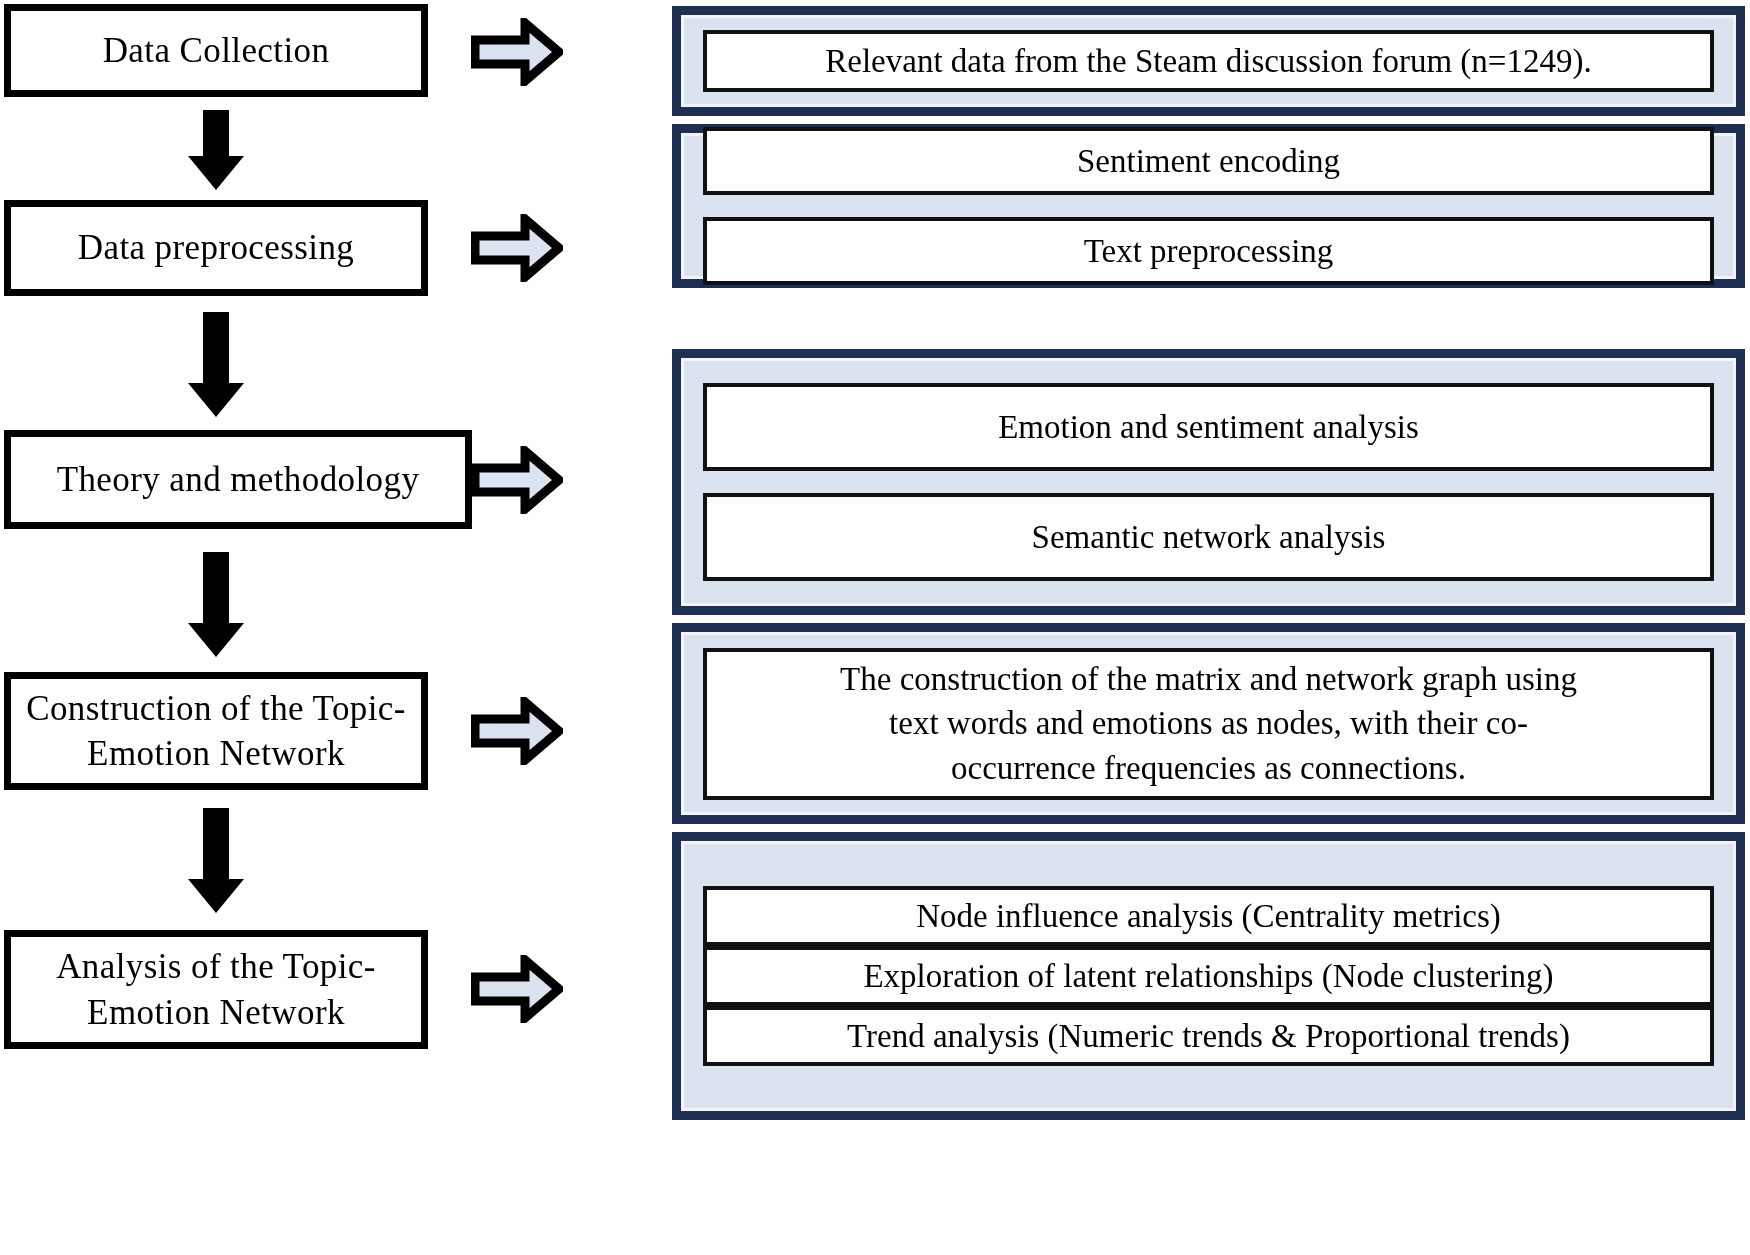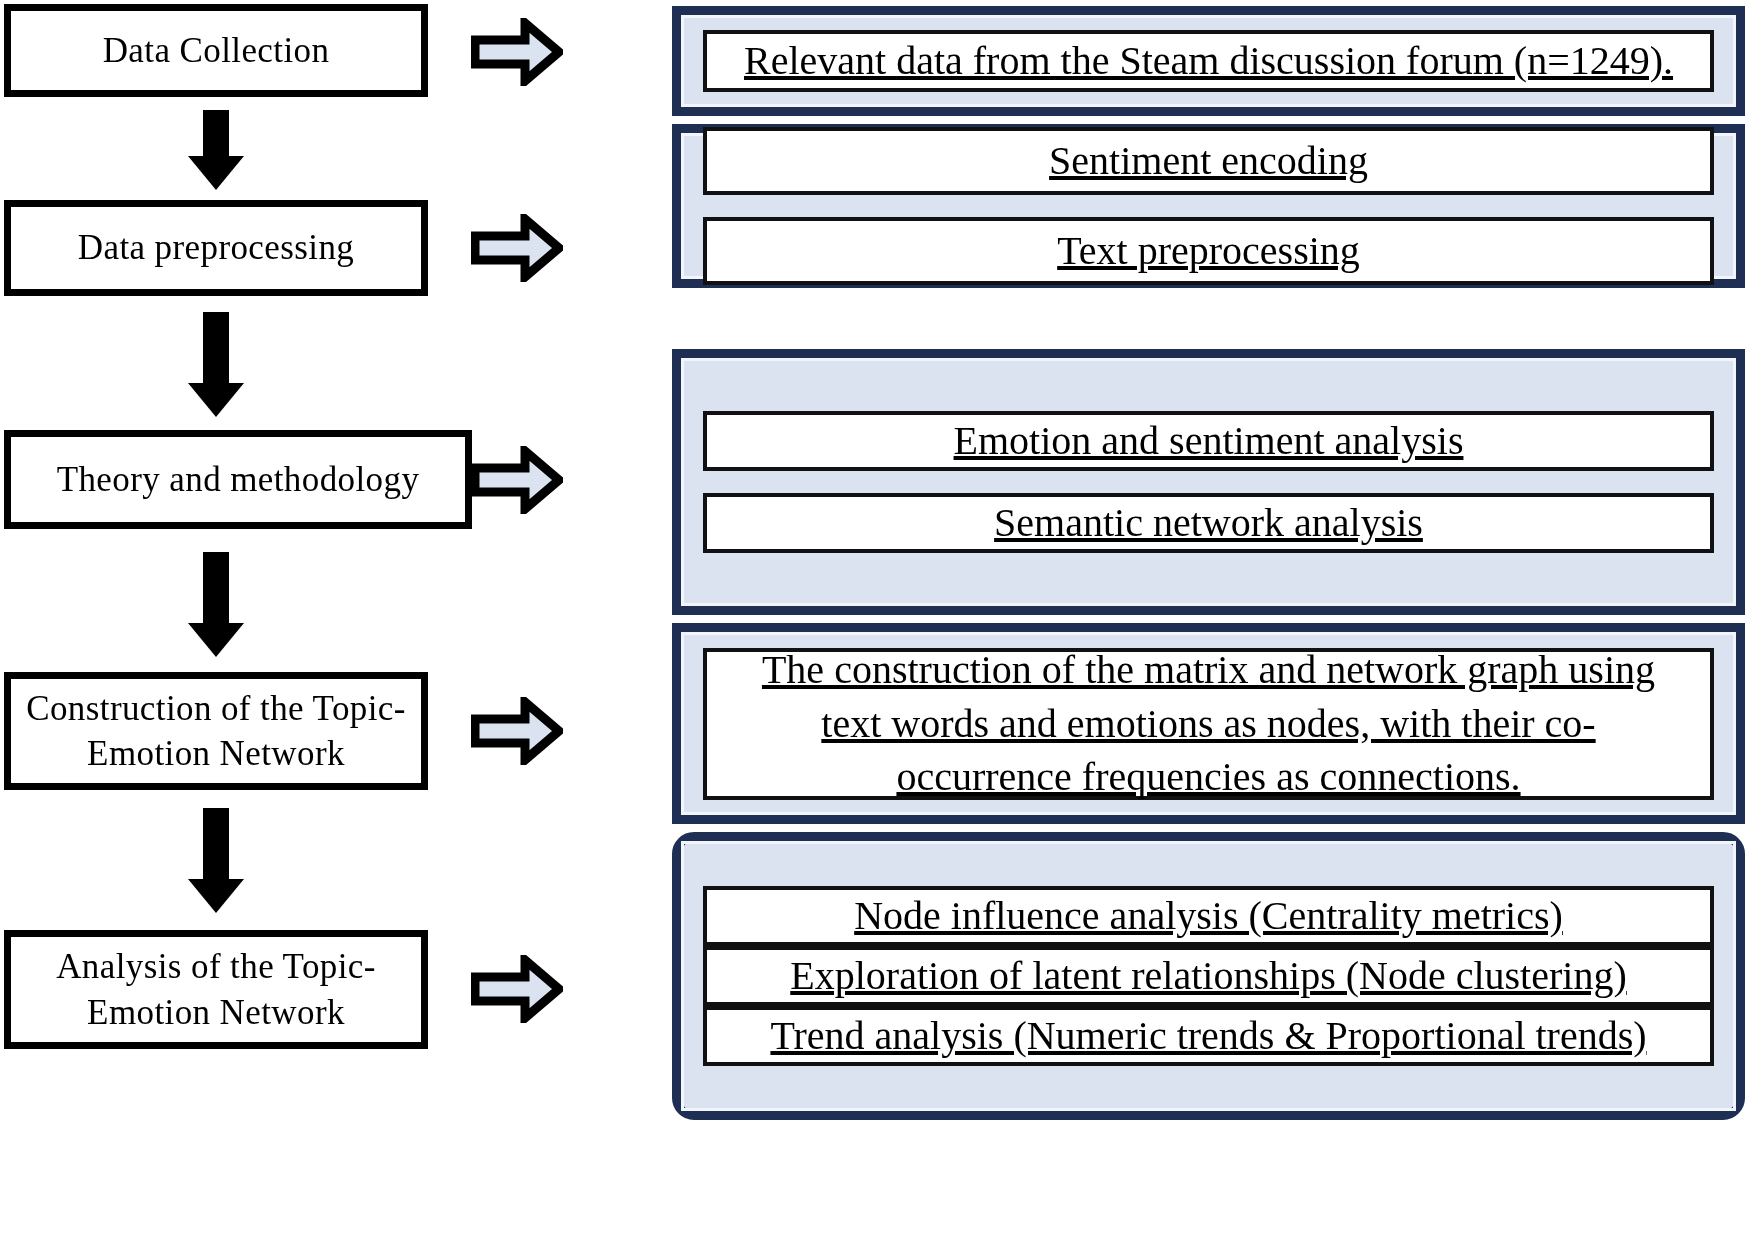--- a/index.html
+++ b/index.html
@@ -95,41 +95,40 @@
     border: 3px solid #f2f5fb;
     pointer-events: none;
   }
 
   .panel-item {
     position: relative;
     box-sizing: border-box;
     background: #ffffff;
     border: 4px solid #111111;
     text-align: center;
-    font-size: 40px;
+    font-size: 33px;
     line-height: 1.34;
     display: flex;
     align-items: center;
     justify-content: center;
     padding: 20px 14px;
-    text-decoration: underline;
   }
   .panel-item .item-text { display: block; width: 100%; }
 
   
   .p1 { left: 672px; top: 6px;    width: 1073px; height: 110px; }
   .p2 { left: 672px; top: 124px;  width: 1073px; height: 164px; }
   .p3 { left: 672px; top: 349px;  width: 1073px; height: 266px; }
   .p4 { left: 672px; top: 623px;  width: 1073px; height: 201px; }
-  .p5 { left: 672px; top: 832px;  width: 1073px; height: 288px; border-radius: 22px; }
+  .p5 { left: 672px; top: 832px;  width: 1073px; height: 288px; }
 
   .p1 .panel-item { height: 62px; }
   .p2 .panel-item { height: 68px; }
   .p2 .panel-item + .panel-item { margin-top: 22px; }
-  .p3 .panel-item { height: 60px; }
+  .p3 .panel-item { height: 88px; }
   .p3 .panel-item + .panel-item { margin-top: 22px; justify-content: flex-end; }
   .p4 .panel-item { height: 152px; }
   .p5 .panel-item { height: 60px; }
   .p5 .panel-item + .panel-item { }
 </style>
 </head>
 <body>
 
 <div id="flowchart">
 

